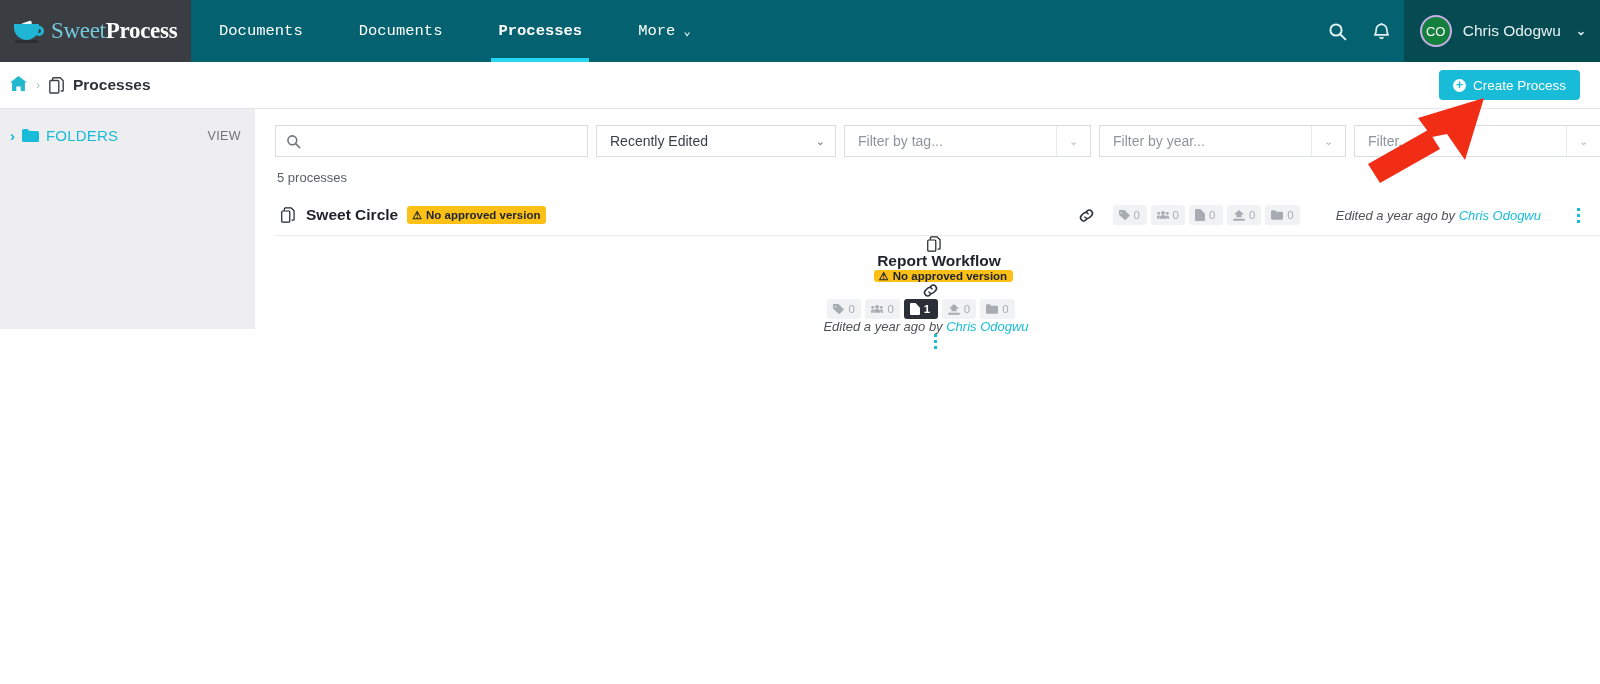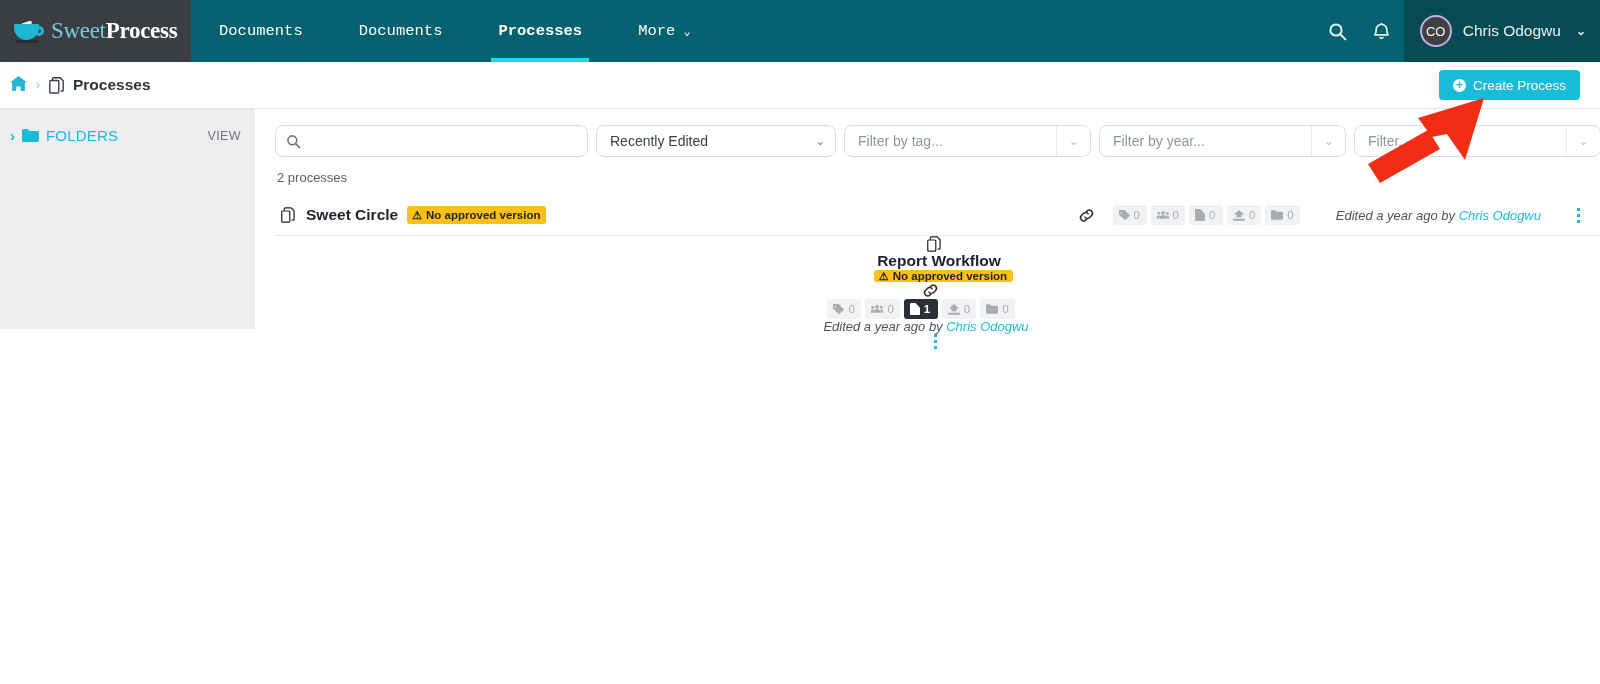--- a/index.html
+++ b/index.html
@@ -92,21 +92,21 @@
   .userbox {
     background: #064a52;
     display: flex; align-items: center;
     padding: 0 14px 0 16px;
     gap: 11px;
     cursor: pointer;
     min-width: 180px;
   }
   .avatar {
     width: 32px; height: 32px; border-radius: 50%;
-    background: #404040;
+    background: #15803d;
     border: 2px solid #c7aee8;
     color: #fff; font-size: 13px; font-weight: 500;
     display: flex; align-items: center; justify-content: center;
     flex: none;
   }
   .username { color: #e7f1f2; font-size: 15.5px; white-space: nowrap; }
   .userbox .caret { color: #e7f1f2; font-size: 12px; font-weight: 700; margin-left: 4px; }
 
   
   .crumbbar {
@@ -162,21 +162,21 @@
     letter-spacing: 0.4px; cursor: pointer;
   }
 
   .content { flex: 1; background: #ffffff; padding: 16px 20px 0 20px; }
 
   .filterbar { display: flex; gap: 8px; }
   .fld {
     height: 32px;
     background: #ffffff;
     border: 1px solid #d9dde2;
-    border-radius: 8px;
+    border-radius: 0;
     display: flex; align-items: center;
     font-size: 14px;
   }
   .fld.search { width: 313px; padding: 0 10px; gap: 8px; }
   .fld.search .ph { color: #9aa0a8; }
   .fld.sel { width: 240px; padding: 0 10px 0 13px; justify-content: space-between; }
   .fld.sel .val { color: #3b4049; }
   .fld.sel .chev { color: #6e737c; font-size: 11px; }
   .fld.tagsel { width: 247px; padding: 0 0 0 13px; justify-content: space-between; }
   .fld.tagsel .ph { color: #8f959d; }
@@ -370,21 +370,21 @@
           <span class="ph">Filter by year...</span>
           <span class="divchev">⌄</span>
         </div>
 
         <div class="fld tagsel">
           <span class="ph">Filter...</span>
           <span class="divchev">⌄</span>
         </div>
       </div>
 
-      <div class="count">2 processes</div>
+      <div class="count">5 processes</div>
 
       <div class="rows">
 
         <div class="row">
           <span class="docicon">
             <svg width="14" height="16" viewBox="0 0 15 17" fill="none" stroke="currentColor" stroke-width="1.3">
               <rect x="0.8" y="4.2" width="8.6" height="12" rx="1"></rect>
               <path d="M3.6 3.9V1.8a1 1 0 0 1 1-1h6.2l3.2 3.2v9a1 1 0 0 1-1 1h-1.6"></path>
             </svg>
           </span>

